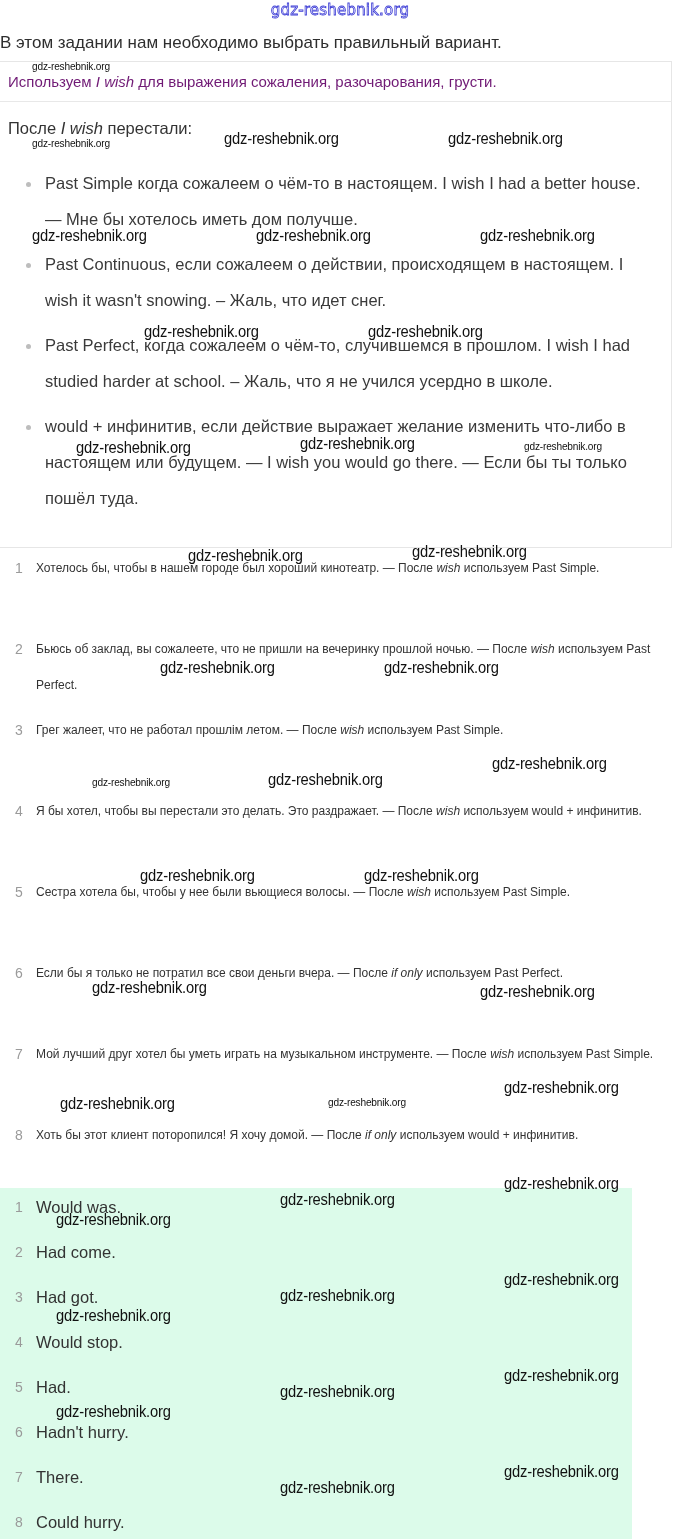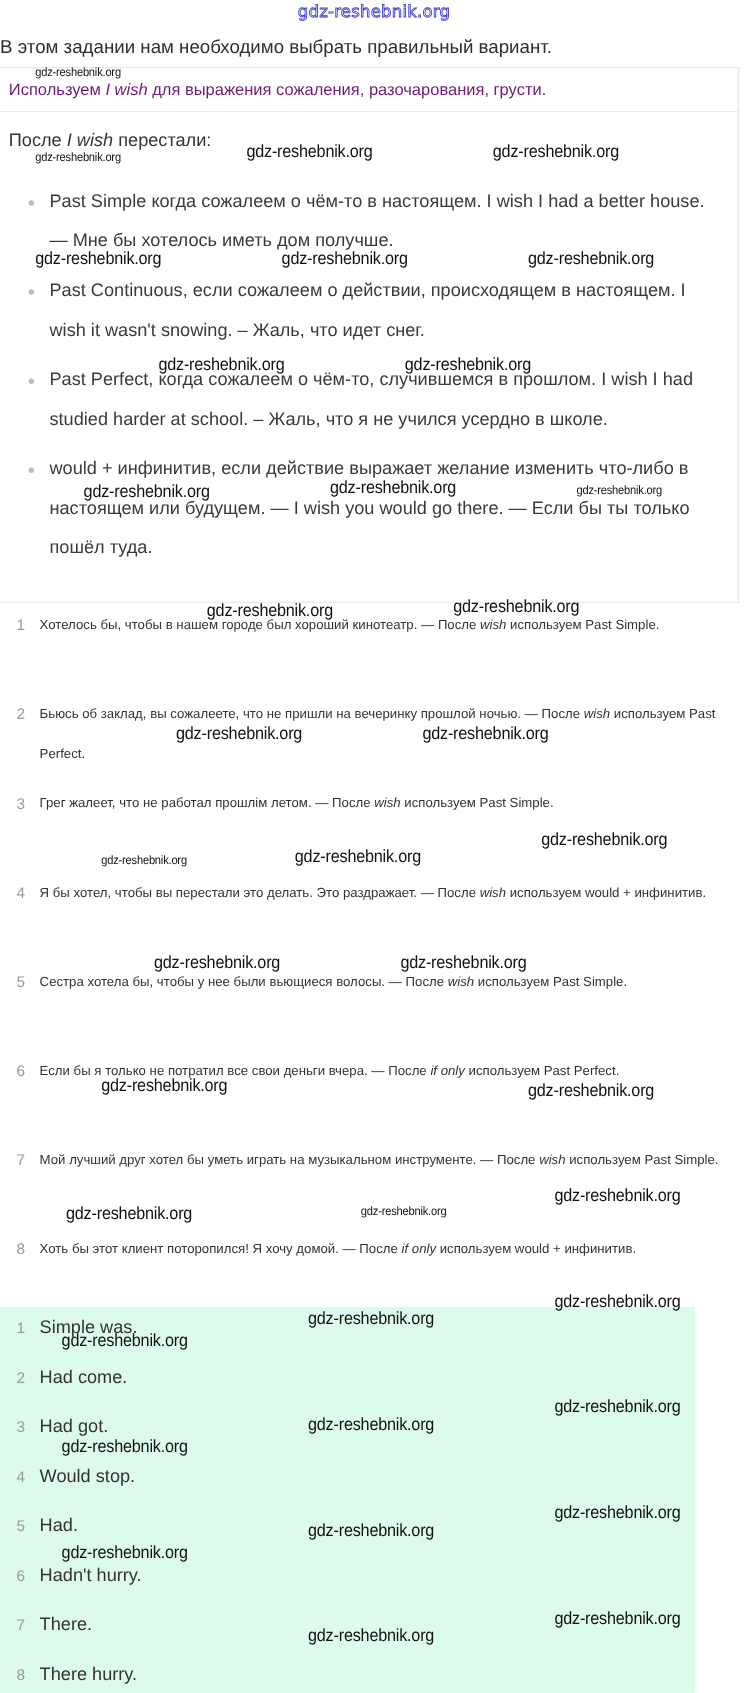--- a/index.html
+++ b/index.html
@@ -105,35 +105,35 @@
 
 <div class="task-num" style="top:1036px">7</div>
 <div class="task" style="top:1036px"><span>Мой лучший друг хотел бы уметь играть на музыкальном инструменте. — После </span><i>wish</i><span> используем Past Simple.</span></div>
 
 <div class="task-num" style="top:1117px">8</div>
 <div class="task" style="top:1117px;width:560px"><span>Хоть бы этот клиент поторопился! Я хочу домой. — После </span><i>if only</i><span> используем would + инфинитив.</span></div>
 
 <div class="answers-box"></div>
 
 <div class="ans-num" style="top:1196px">1</div>
-<div class="ans" style="top:1196px">Simple was.</div>
+<div class="ans" style="top:1196px">Would was.</div>
 <div class="ans-num" style="top:1241px">2</div>
 <div class="ans" style="top:1241px">Had come.</div>
 <div class="ans-num" style="top:1286px">3</div>
 <div class="ans" style="top:1286px">Had got.</div>
 <div class="ans-num" style="top:1331px">4</div>
 <div class="ans" style="top:1331px">Would stop.</div>
 <div class="ans-num" style="top:1376px">5</div>
 <div class="ans" style="top:1376px">Had.</div>
 <div class="ans-num" style="top:1421px">6</div>
 <div class="ans" style="top:1421px">Hadn't hurry.</div>
 <div class="ans-num" style="top:1466px">7</div>
 <div class="ans" style="top:1466px">There.</div>
 <div class="ans-num" style="top:1511px">8</div>
-<div class="ans" style="top:1511px">There hurry.</div>
+<div class="ans" style="top:1511px">Could hurry.</div>
 
 <div class="wm sm" style="left:32px;top:60px">gdz-reshebnik.org</div>
 <div class="wm sm" style="left:32px;top:137px">gdz-reshebnik.org</div>
 <div class="wm" style="left:224px;top:130px">gdz-reshebnik.org</div>
 <div class="wm" style="left:448px;top:130px">gdz-reshebnik.org</div>
 <div class="wm" style="left:32px;top:227px">gdz-reshebnik.org</div>
 <div class="wm" style="left:256px;top:227px">gdz-reshebnik.org</div>
 <div class="wm" style="left:480px;top:227px">gdz-reshebnik.org</div>
 <div class="wm" style="left:144px;top:323px">gdz-reshebnik.org</div>
 <div class="wm" style="left:368px;top:323px">gdz-reshebnik.org</div>

